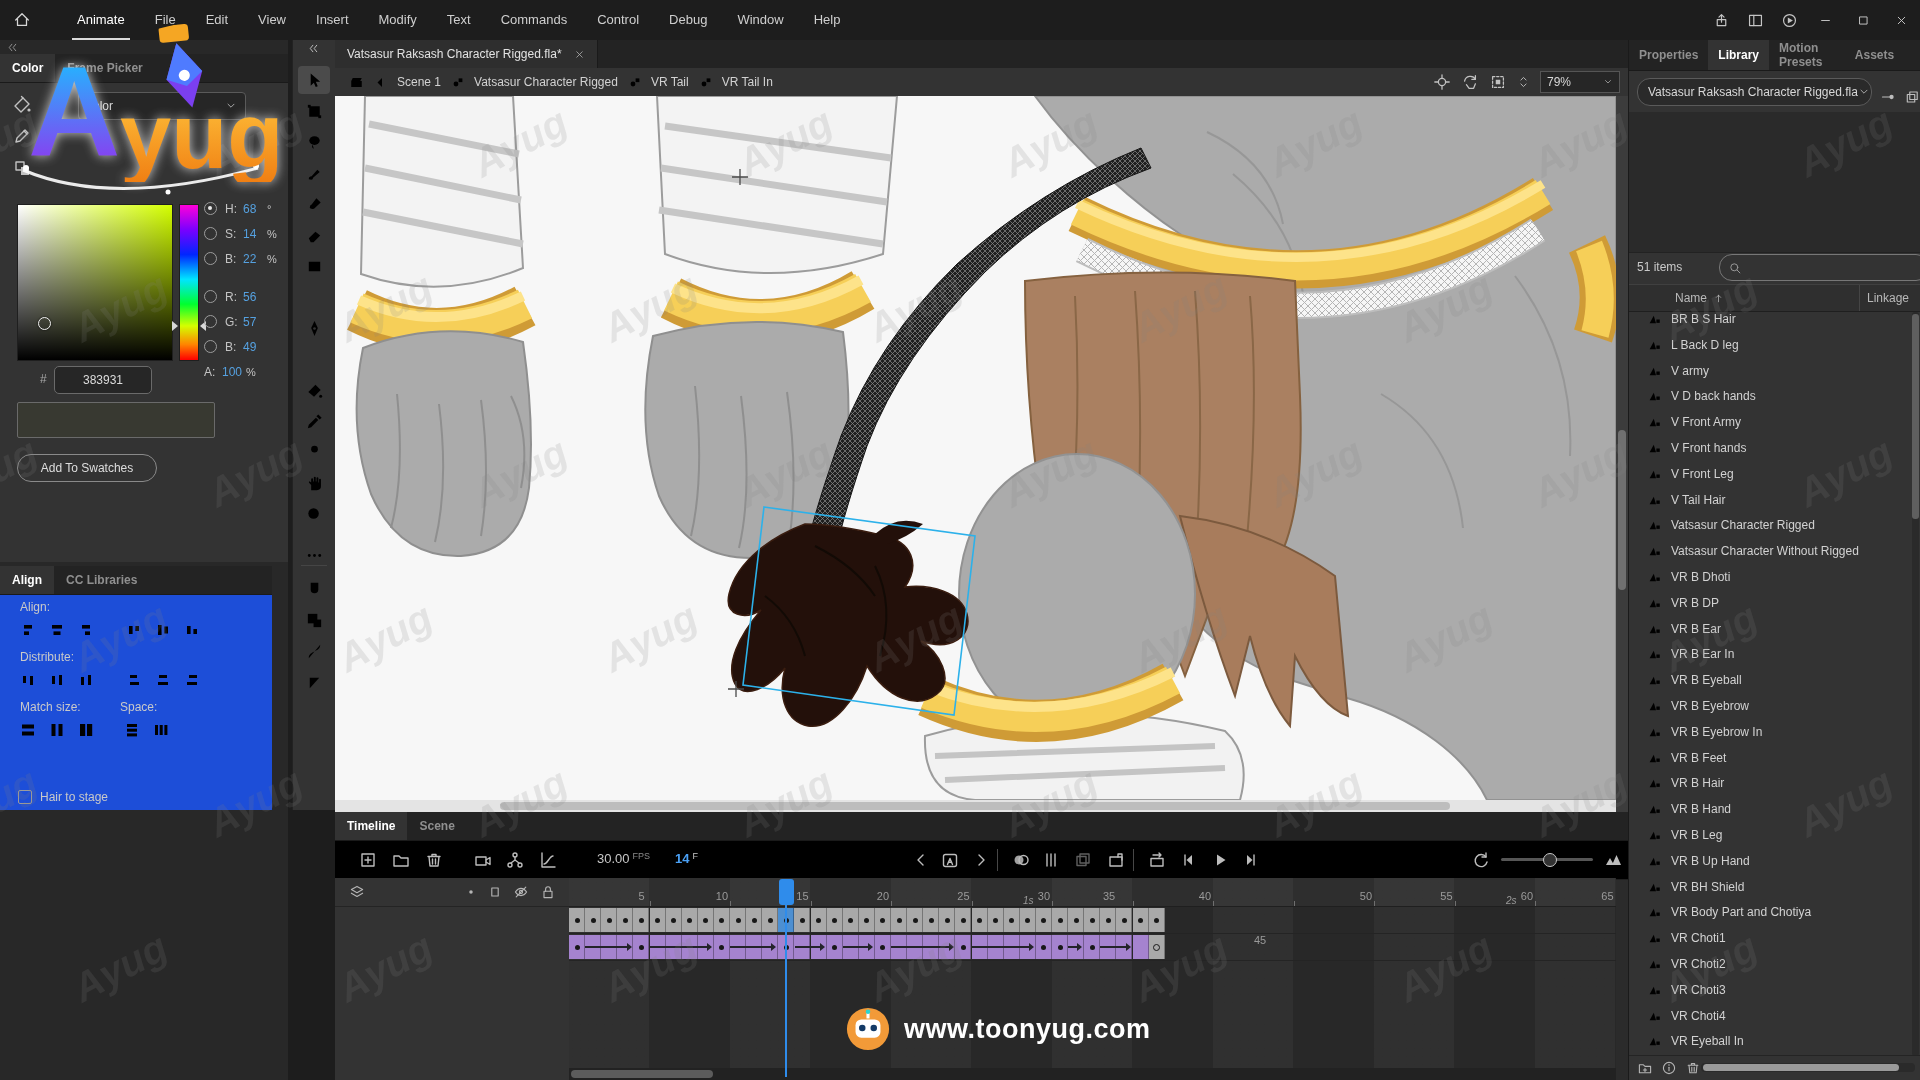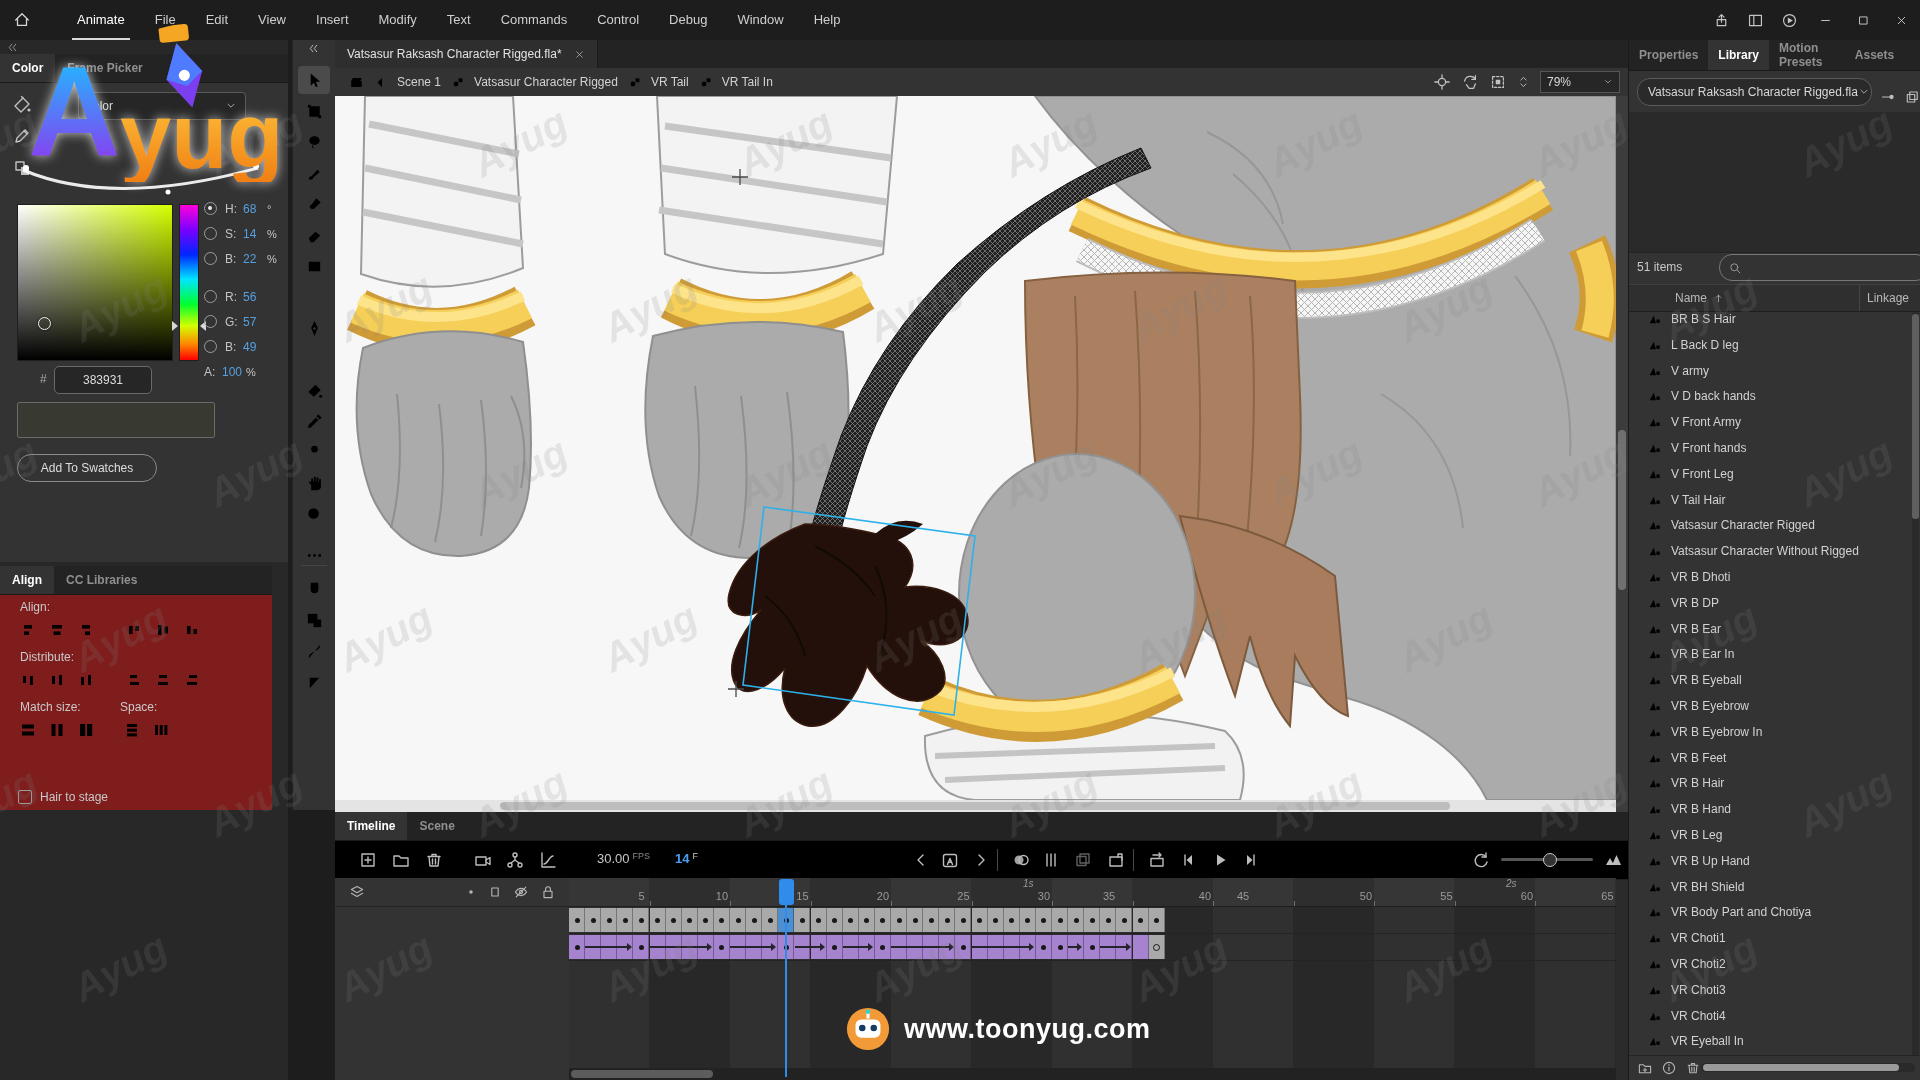--- a/index.html
+++ b/index.html
@@ -57,21 +57,21 @@
   .ch-val{color:#55a1e0;min-width:22px;text-align:left}
   .ch-unit{color:#c3c3c3;margin-left:2px;font-size:11px}
   #alpha-row{position:absolute;left:204px;top:283px;display:flex;align-items:center}
   #hex-field{position:absolute;left:54px;top:284px;width:96px;height:26px;background:#262626;border:1px solid #6a6a6a;border-radius:5px;
              display:flex;align-items:center;justify-content:center;color:#dcdcdc}
   #hex-prefix{position:absolute;left:40px;top:290px;color:#a8a8a8}
   #color-swatch{position:absolute;left:17px;top:320px;width:196px;height:34px;border:1px solid #6a6a6a;border-radius:2px}
   #add-swatches{position:absolute;left:17px;top:372px;width:138px;height:26px;border:1px solid #8a8a8a;border-radius:14px;
                 display:flex;align-items:center;justify-content:center;color:#dedede;background:transparent}
 
-  #align-panel{position:absolute;left:0;top:526px;width:272px;height:244px;background:#7f1d1d}
+  #align-panel{position:absolute;left:0;top:526px;width:272px;height:244px;background:#1d4ed8}
   #align-body{position:absolute;left:0;top:28px;right:0;bottom:0}
   .al-label{position:absolute;left:20px;color:#c9c9c9}
   .al-row{position:absolute;display:flex;gap:5px}
   .al-btn{width:24px;height:24px;display:flex;align-items:center;justify-content:center;color:#cdcdcd;border-radius:3px}
   .al-btn span{width:20px;height:20px}
   .al-gap{width:14px}
   #align-stage-row{position:absolute;left:18px;top:196px;display:flex;align-items:center;gap:8px;color:#c9c9c9}
   #align-stage-cb{width:12px;height:12px;border:1.5px solid #9c9c9c;border-radius:2px;background:transparent}
 
   
@@ -123,21 +123,21 @@
   .tl-layer-row{position:relative;height:26px;display:flex;align-items:center;border-bottom:1px solid #2a2a2a;color:#cfcfcf}
   .tl-layer-row.selected{background:#2e76b5;color:#fff}
   .tl-layer-row .page{width:15px;height:15px;margin-left:14px;color:#bdbdbd;flex:none}
   .tl-layer-row.selected .page{color:#e8f1fa}
   .tl-layer-row .lname{margin-left:8px;font-size:12px}
   .tl-layer-row .chip{position:absolute;left:152px;top:5px;width:7px;height:16px}
   #tl-framearea{position:absolute;left: 234px;top:0;right:12px;bottom:0;overflow:hidden;
       background:repeating-linear-gradient(90deg, rgba(255,255,255,0.025) 0 80.5px, rgba(0,0,0,0.07) 80.5px 161px),#2b2b2b}
   #tl-ruler{position:relative;height:28px;border-bottom:1px solid #1f1f1f;background:rgba(255,255,255,0.03)}
   #tl-ruler .num{position:absolute;top:12px;width:22px;margin-left:-11px;text-align:center;color:#9a9a9a;font-size:11px}
-  #tl-ruler .mark{position:absolute;top:0px;color:#9a9a9a;font-size:10px;font-style:italic}
+  #tl-ruler .mark{position:absolute;top:17px;color:#9a9a9a;font-size:10px;font-style:italic}
   #tl-ruler .tick{position:absolute;bottom:0;width:1px;height:5px;background:#6f6f6f}
   #tl-playhead{position:absolute;top:1px;width:15px;height:26px;background:#2f8ceb;border-radius:3px}
   #tl-playline{position:absolute;top:27px;width:2px;height:172px;background:#2f8ceb;z-index:5}
   .tl-frame-row{position:relative;height:26px;border-bottom:1px solid #242424}
   .fcell{position:absolute;top:1px;bottom:1px;box-shadow:inset -1px 0 0 rgba(0,0,0,0.30)}
   .fcell .dot{position:absolute;left:50%;top:50%;width:5px;height:5px;margin:-2.5px 0 0 -2.5px;border-radius:50%;background:#181818}
   .fcell .dot.hollow{background:transparent;border:1.3px solid #181818;margin:-3.5px 0 0 -3.5px}
   .tw-line{position:absolute;top:12px;height:2px;background:#24242a;z-index:2}
   .tw-head{position:absolute;top:8.5px;width:0;height:0;border-left:5px solid #24242a;border-top:4.5px solid transparent;border-bottom:4.5px solid transparent;z-index:2}
   #tl-hscroll{position:absolute;left:234px;right:12px;bottom:0;height:12px;background:#222}
@@ -1060,21 +1060,21 @@
           <span class="num" style="left: 313.95px;">20</span>
           <span class="tick" style="left: 322px;"></span>
           <span class="num" style="left: 394.45px;">25</span>
           <span class="tick" style="left: 402.5px;"></span>
           <span class="num" style="left: 474.95px;">30</span>
           <span class="tick" style="left: 483px;"></span>
           <span class="num" style="left: 540px;">35</span>
           <span class="tick" style="left: 563.5px;"></span>
           <span class="num" style="left: 635.95px;">40</span>
           <span class="tick" style="left: 644px;"></span>
-          <span class="num" style="left: 674px;">45</span>
+          <span class="num" style="left: 691px; margin-top: 44px;">45</span>
           <span class="tick" style="left: 724.5px;"></span>
           <span class="num" style="left: 796.95px;">50</span>
           <span class="tick" style="left: 805px;"></span>
           <span class="num" style="left: 877.45px;">55</span>
           <span class="tick" style="left: 885.5px;"></span>
           <span class="num" style="left: 957.95px;">60</span>
           <span class="tick" style="left: 966px;"></span>
           <span class="num" style="left: 1038.45px;">65</span>
           <span class="tick" style="left: 1046.5px;"></span>
           <span class="mark" style="left: 454.02px;">1s</span>

